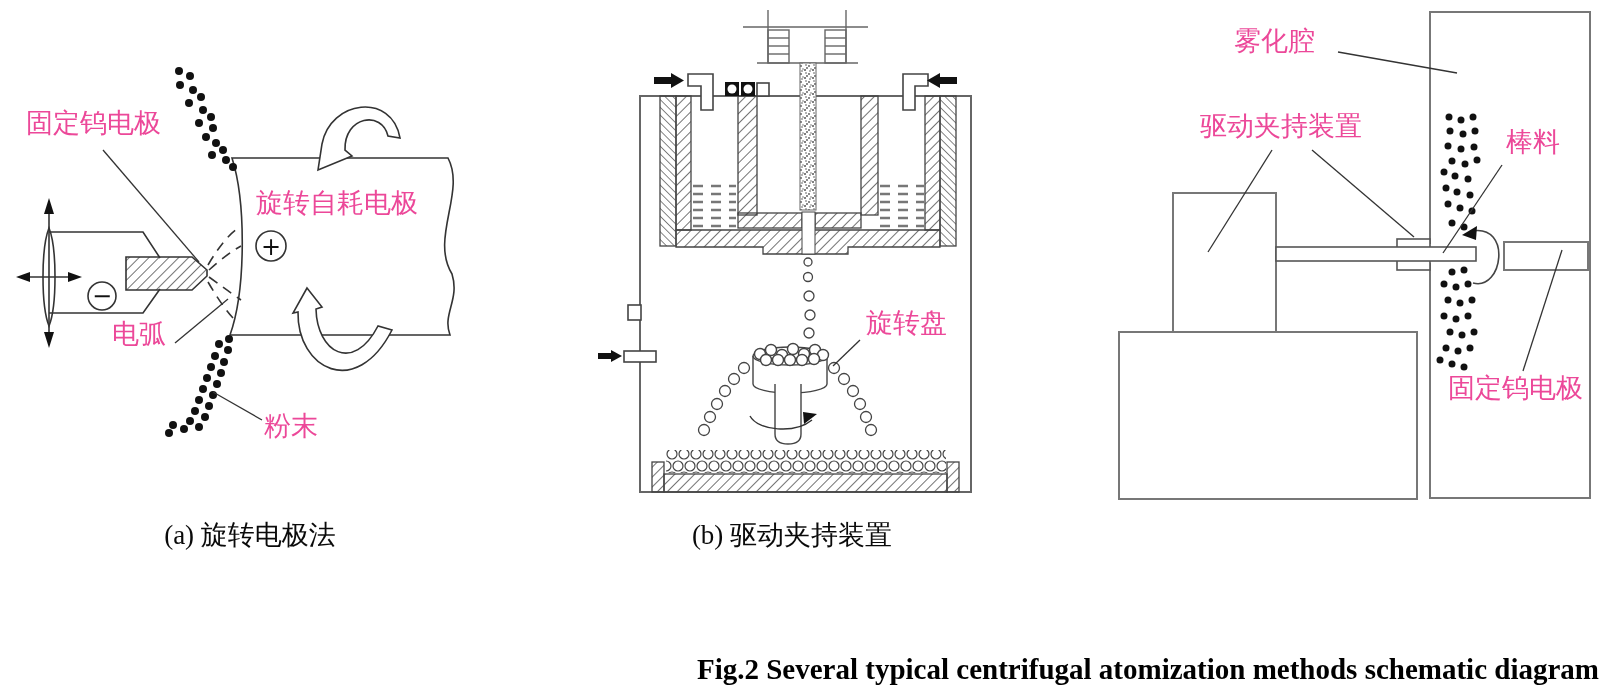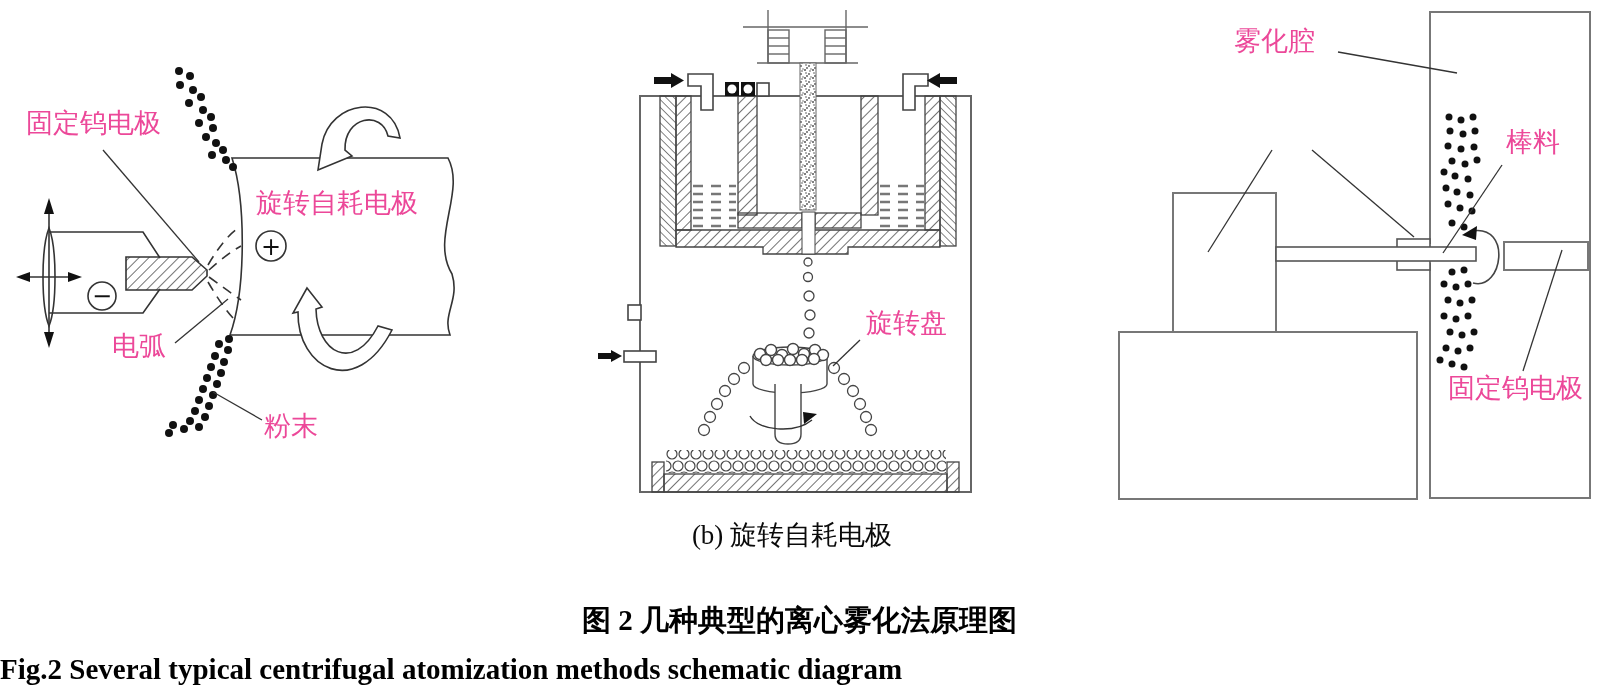--- a/index.html
+++ b/index.html
@@ -3,21 +3,21 @@
 <meta charset="utf-8">
 <style>
   html,body{margin:0;padding:0;background:#fff;}
   .canvas{position:relative;width:1599px;height:699px;background:#ffffff;overflow:hidden;
           font-family:"Liberation Serif","DejaVu Serif",serif;color:#000;}
   .canvas svg{position:absolute;left:0;top:0;}
   .lbl{position:absolute;font-size:27px;line-height:1.1;white-space:nowrap;color:#ec4899;}
   .subcap{position:absolute;top:517px;width:320px;text-align:center;font-size:27px;color:#0a0a0a;}
   .capzh{position:absolute;left:0;top:601px;width:100%;text-align:center;font-size:29px;
          font-weight:bold;color:#000;}
-  .capen{position:absolute;left:0;top:653px;width:100%;text-align:left;font-size:29px;
+  .capen{position:absolute;left:0;top:653px;width:100%;text-align:right;font-size:29px;
          font-weight:bold;font-family:"Liberation Serif","DejaVu Serif",serif;color:#000;}
 </style>
 </head>
 <body>
 
 <div class="canvas">
 
 <svg width="1599" height="699" viewBox="0 0 1599 699">
   <defs>
     <pattern id="hatchF" width="7" height="7" patternUnits="userSpaceOnUse" patternTransform="rotate(45)">
@@ -330,27 +330,28 @@
       <line x1="1272" y1="150" x2="1208" y2="252"></line>
       <line x1="1312" y1="150" x2="1414" y2="237"></line>
       <line x1="1502" y1="165" x2="1443" y2="253"></line>
       <line x1="1523" y1="371" x2="1562" y2="250"></line>
     </g>
   </g>
 </svg>
 
 <div class="lbl" style="left:26px;top:109px">固定钨电极</div>
 <div class="lbl" style="left:256px;top:189px">旋转自耗电极</div>
-<div class="lbl" style="left:112px;top:332px">电弧</div>
+<div class="lbl" style="left:112px;top:320px">电弧</div>
 <div class="lbl" style="left:264px;top:412px">粉末</div>
 
 <div class="lbl" style="left:866px;top:309px">旋转盘</div>
 
 <div class="lbl" style="left:1234px;top:27px">雾化腔</div>
+<div class="lbl" style="left:1200px;top:112px">驱动夹持装置</div>
 <div class="lbl" style="left:1506px;top:128px">棒料</div>
 <div class="lbl" style="left:1448px;top:374px">固定钨电极</div>
 
-<div class="subcap" style="left:632px">(b) 旋转自耗电极</div>
-
-<div class="capzh">图 2  几种典型的离心雾化法原理图</div>
+<div class="subcap" style="left:90px">(a) 旋转电极法</div>
+<div class="subcap" style="left:632px">(b) 驱动夹持装置</div>
+
 <div class="capen">Fig.2  Several typical centrifugal atomization methods schematic diagram</div>
 
 </div>
 
 </body></html>

